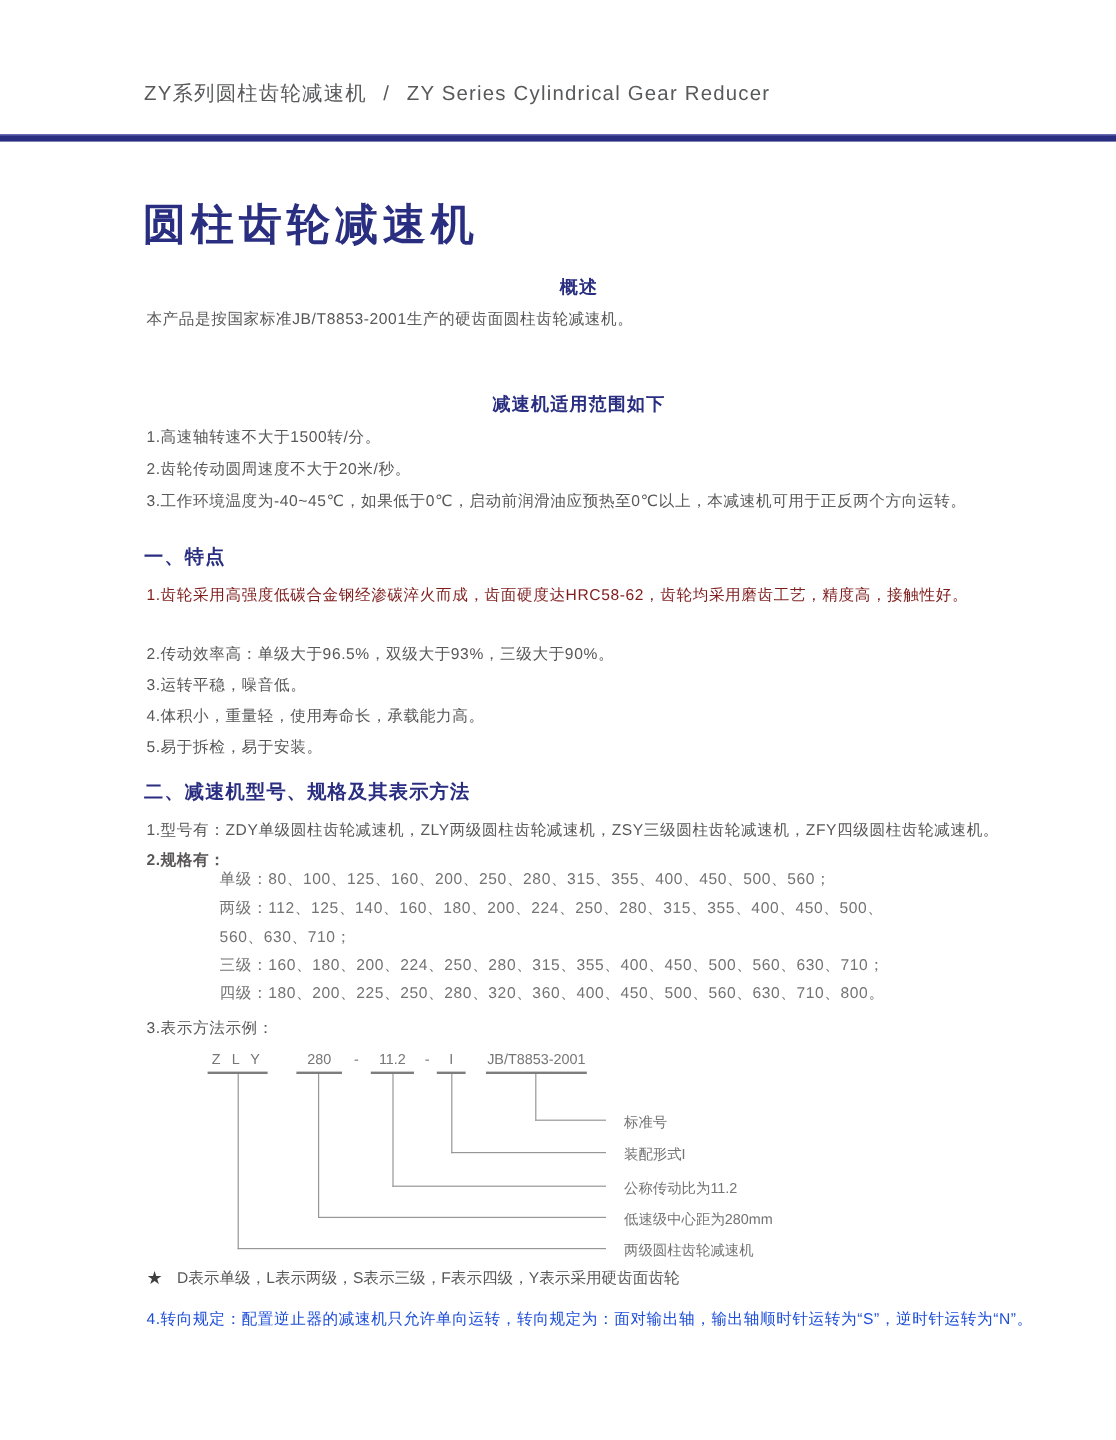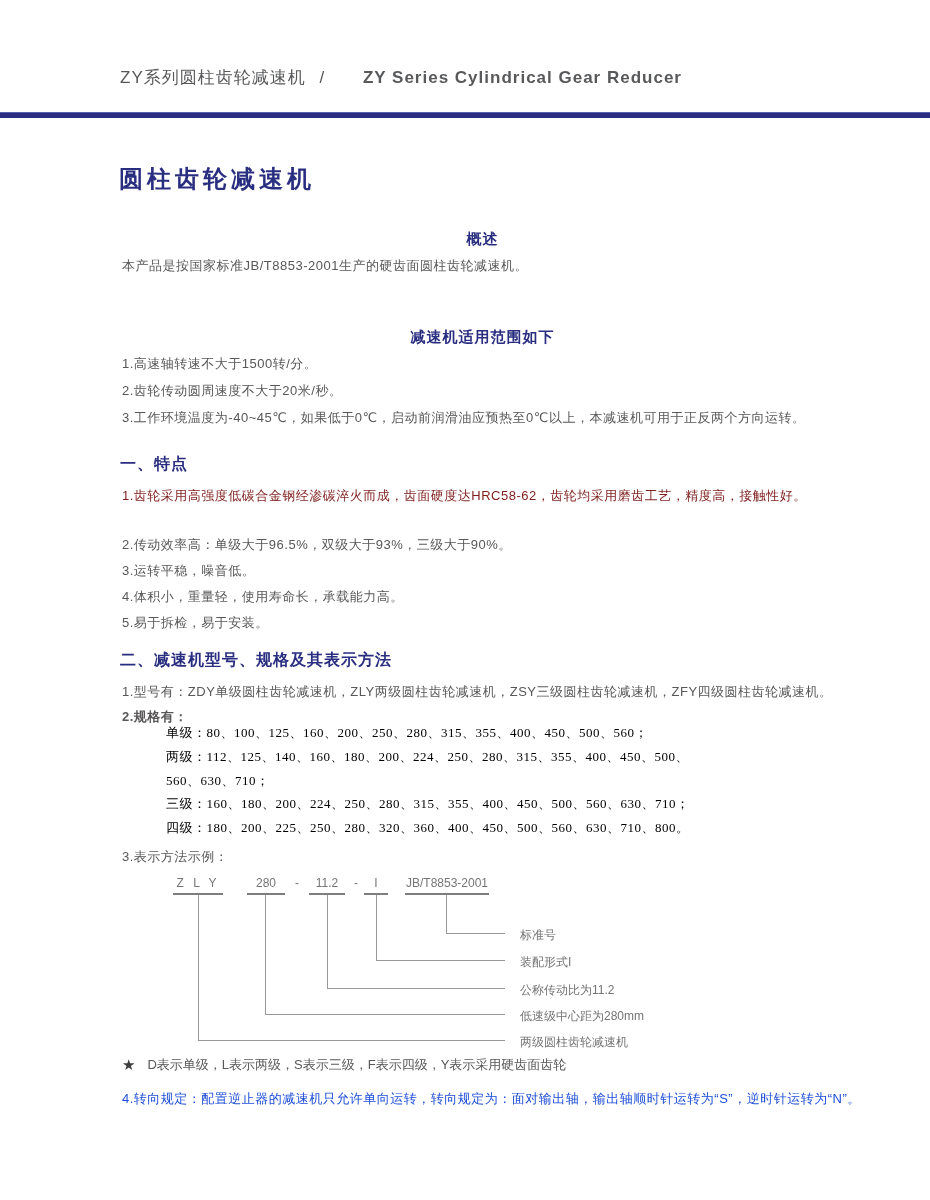--- a/index.html
+++ b/index.html
@@ -9,29 +9,29 @@
     position:relative; width:930px; height:1200px; margin:0 auto;
     background:#ffffff; overflow:hidden;
   }
   
   .top-header {
     position:absolute; left:120px; top:66px;
     font-size:17px; color:#58595b; letter-spacing:1px; white-space:nowrap;
   }
   .top-header .zh { font-weight:400; }
   .top-header .sep { margin:0 8px; color:#58595b; }
-  .top-header .en { font-weight:bold;margin-left:24px; }
+  .top-header .en { font-weight:normal; }
   .top-rule {
     position:absolute; left:0; top:112px; width:930px; height:6px;
     background:#2a2e80; border-top:1px solid #5a5fae;
   }
   
   .main-title {
     position:absolute; left:119px; top:163px;
-    font-size:24px; font-weight:bold; color:#2a2e80; letter-spacing:4px;
+    font-size:36px; font-weight:bold; color:#2a2e80; letter-spacing:4px;
   }
   
   .sec-head {
     position:absolute; left:120px; width:725px;
     display:flex; align-items:center; gap:14px;
     color:#2a2e80; font-weight:bold; font-size:15px; letter-spacing:1px;flex-direction:column;
   }
   .sec-head .rule { flex:1; height:2px; background:#2a2e80; }
   .sec-head-plain {
     position:absolute; left:120px;
@@ -40,22 +40,22 @@
   
   .body-line {
     position:absolute; left:122px;
     font-size:13px; color:#595757; letter-spacing:0.5px; white-space:nowrap;
   }
   .body-par {
     position:absolute; left:122px; width:745px;
     font-size:13px; color:#7f1d1d; letter-spacing:0.5px; line-height:25px;
   }
   .spec-line {
-    position:absolute; left:166px;
-    font-size:13px; color:#000000; letter-spacing:0.5px; white-space:nowrap;font-family:Liberation Serif, serif;
+    position:absolute; left:183px;
+    font-size:13px; color:#737373; letter-spacing:0.5px; white-space:nowrap;
   }
   
   .diag-code {
     position:absolute; font-size:12px; color:#767676; text-align:center; white-space:nowrap;
   }
   .diag-underline { position:absolute; height:2px; background:#7d7d7d; }
   .diag-conn {
     position:absolute; border-left:1px solid #979797; border-bottom:1px solid #979797;
   }
   .diag-label {

